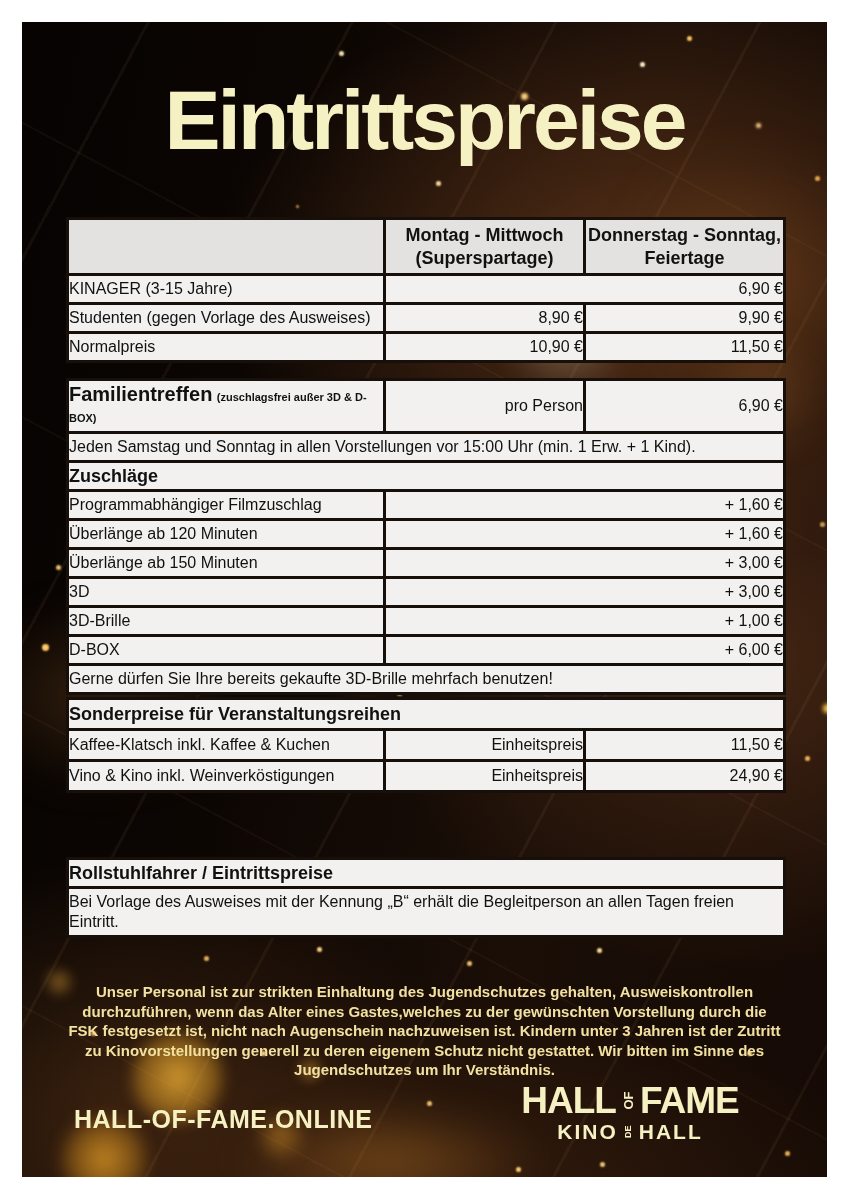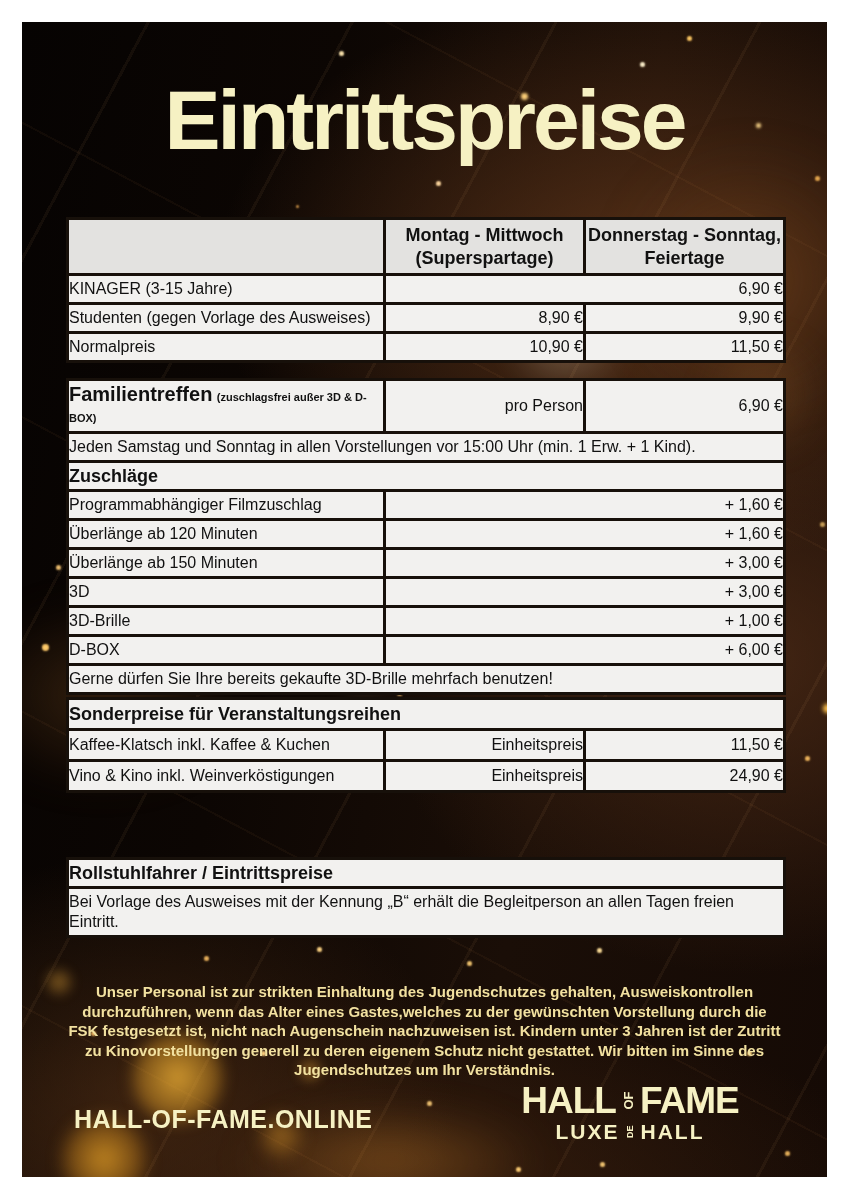--- a/index.html
+++ b/index.html
@@ -262,19 +262,19 @@
 
   <div class="site-url">HALL-OF-FAME.ONLINE</div>
 
   <div class="logo">
     <div class="logo-line1">
       <span>HALL</span>
       <span class="logo-of">OF</span>
       <span>FAME</span>
     </div>
     <div class="logo-line2">
-      <span>LUXE</span>
+      <span>KINO</span>
       <span class="logo-de">DE</span>
       <span>HALL</span>
     </div>
   </div>
 
 </div>
 
 </body></html>

